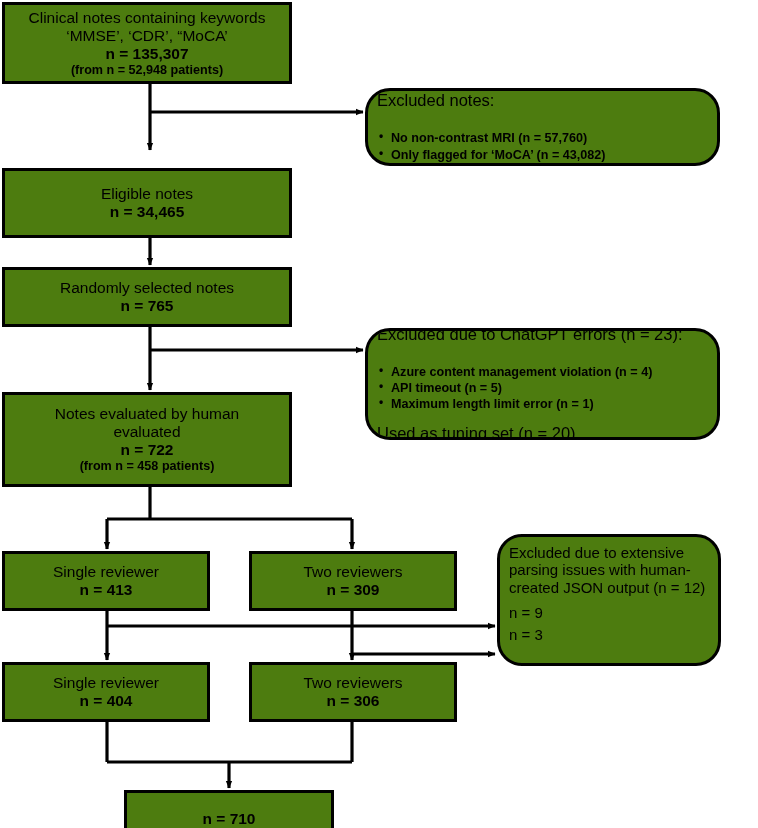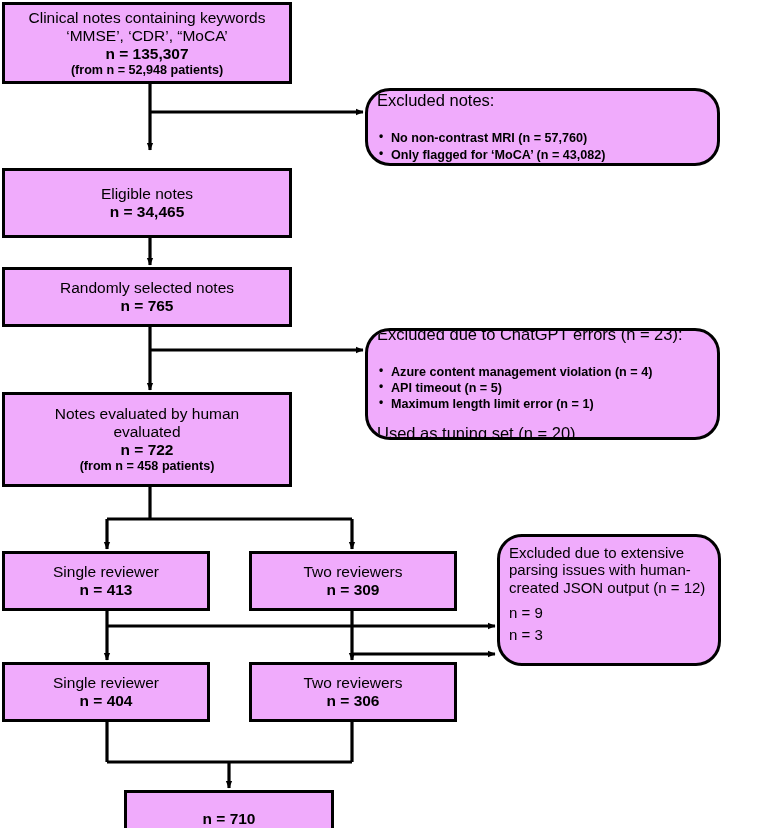--- a/index.html
+++ b/index.html
@@ -23,21 +23,21 @@
     left: 0;
     top: 0;
     width: 758px;
     height: 828px;
     pointer-events: none;
   }
   .node {
     position: absolute;
     box-sizing: border-box;
     border: 3px solid #000000;
-    background: #f0abfc;
+    background: #4d7c0f;
     display: flex;
     flex-direction: column;
     justify-content: center;
     overflow: hidden;
   }
   .node-center {
     align-items: center;
     text-align: center;
   }
   .node-left {

